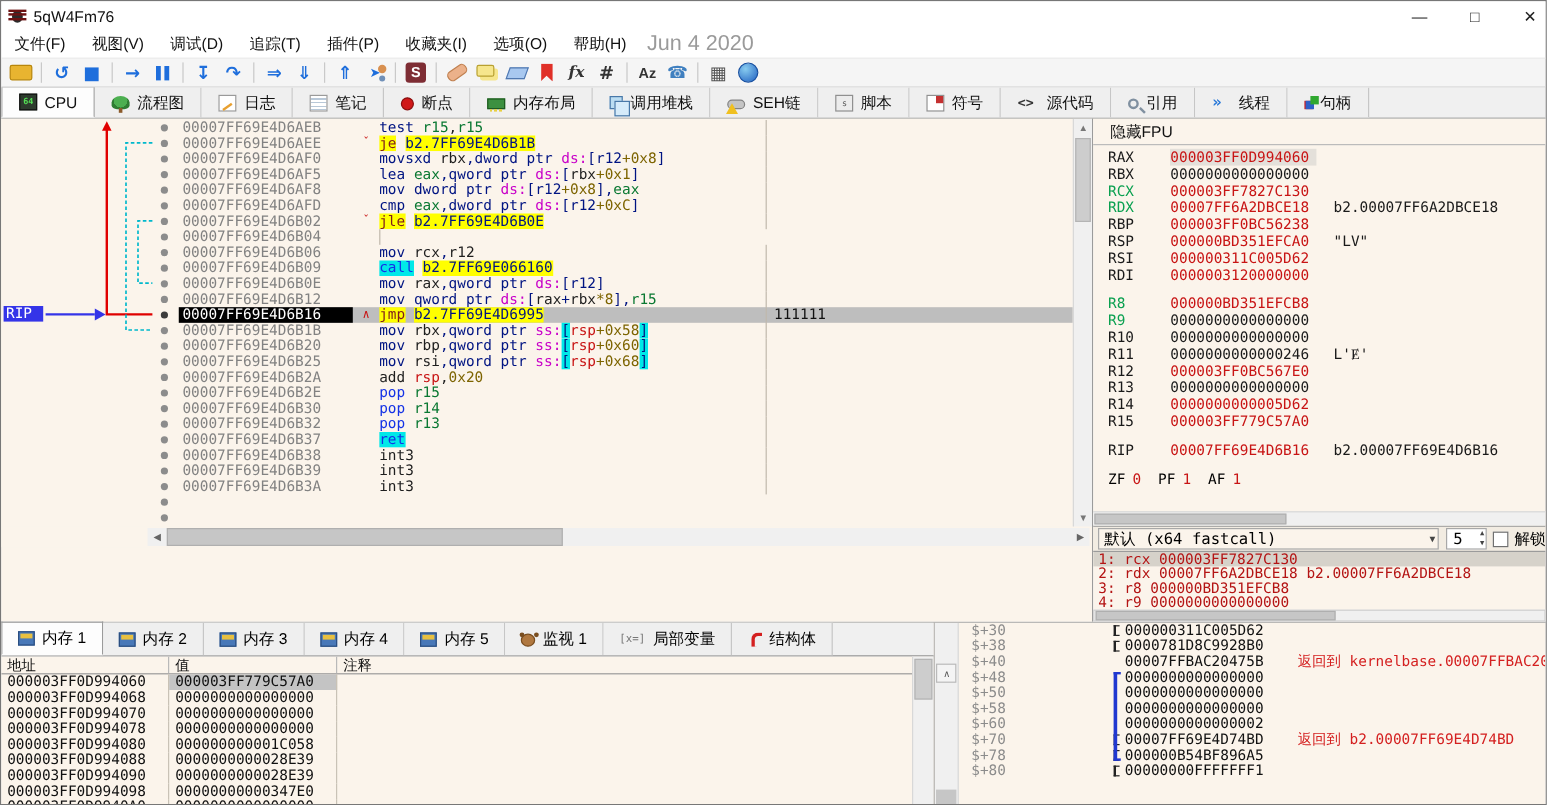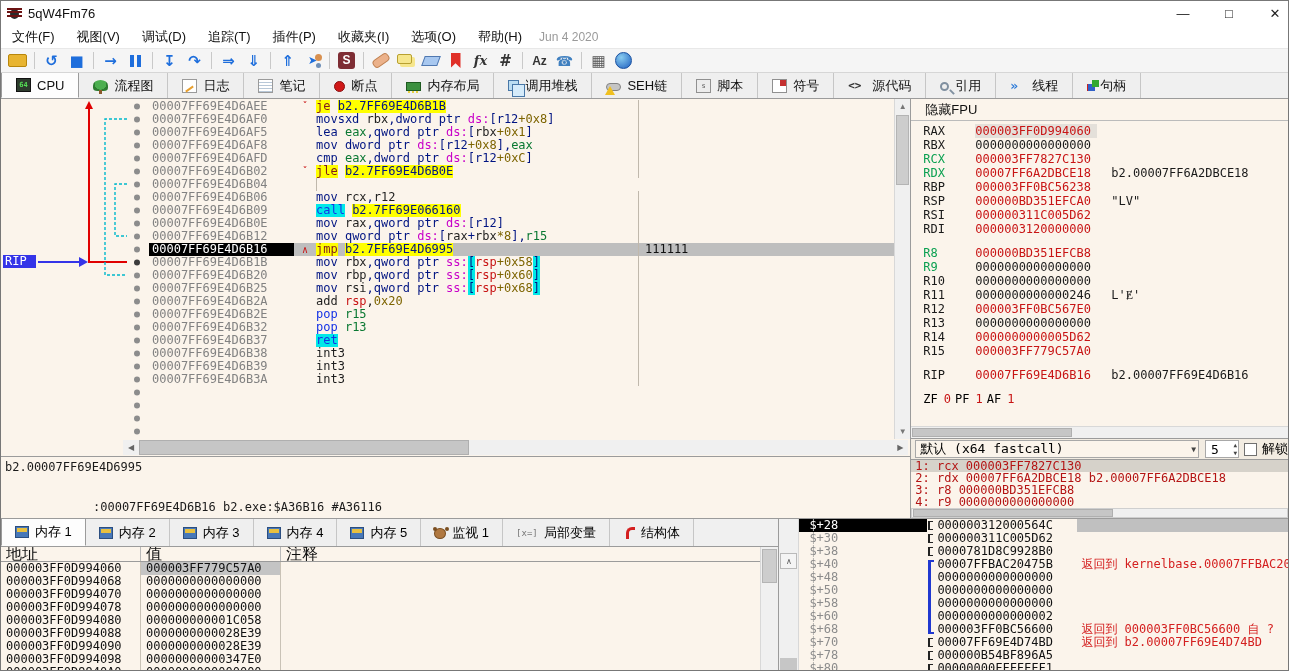--- a/index.html
+++ b/index.html
@@ -13,21 +13,21 @@
   .bugicon{width:15px;height:13px;position:relative;margin-right:6px}
   .bugicon::before{content:"";position:absolute;left:3px;top:2px;width:9px;height:10px;border-radius:50%;background:#2b2b2b}
   .bugicon::after{content:"";position:absolute;left:0;top:4px;width:15px;height:2px;background:#6b1212;box-shadow:0 4px 0 #6b1212,0 -3px 0 #6b1212}
   .wtitle{font-size:13px;color:#111}
   .wcontrols{position:absolute;right:-10px;top:0;display:flex;height:24px}
   .wbtn{width:46px;height:24px;display:flex;align-items:center;justify-content:center;font-size:13px;color:#222}
 
   
   .menubar{height:24px;background:#FFF;display:flex;align-items:center;font-size:13px;color:#111;border-bottom:1px solid #E8E8E8}
   .menuitem{padding:0 11px;height:100%;display:flex;align-items:center}
-  .builddate{color:#9a9a9a;margin-left:6px;font-size:12px}
+  .builddate{color:#9a9a9a;margin-left:6px;font-size:18px}
 
   
   .toolbar{height:24px;background:#F5F5F5;border-bottom:1px solid #D6D6D6;display:flex;align-items:center;padding-left:4px}
   .tb{width:25px;height:22px;display:flex;align-items:center;justify-content:center;
       font:bold 15px "DejaVu Sans",sans-serif;color:#1E6EDC}
   .tbsep{width:1px;height:17px;background:#C9C9C9;margin:0 4px}
   .tb-open{position:relative}
   .tb-open::before{content:"";width:17px;height:11px;background:#E8B430;border:1px solid #B8860B;border-radius:2px;display:block}
   .tb-pause::before{content:"";width:4px;height:12px;background:#1E6EDC;box-shadow:7px 0 0 #1E6EDC;display:block;margin-right:7px}
   .tb-person{position:relative;color:#1E6EDC;font-size:11px}
@@ -118,21 +118,21 @@
      font-size:13px;color:#111;background:#FBF4EB;flex:none}
   .reglist{flex:1;overflow:hidden;padding:3px 0 0 12px;font:12px "DejaVu Sans Mono",monospace}
   .regrow{height:14px;display:flex;line-height:14px;white-space:pre}
   .reggap{height:10px}
   .regname{width:52px;flex:none}
   .regval{min-width:122px}
   .rv-r{color:#C81414}.rv-k{color:#1A1A1A}
   .rn-k{color:#1A1A1A}.rn-g{color:#0AA050}
   .regval.hl{background:#E4E0DA}
   .regcmt{color:#1A1A1A;padding-left:14px;white-space:pre;overflow:hidden}
-  .flagsrow{height:14px;display:flex;gap:4px;line-height:14px}
+  .flagsrow{height:14px;display:flex;gap:14px;line-height:14px}
   .flagpair span.fv{color:#C81414;margin-left:6px}
   .reghsb{height:12px;background:#F0F0F0;position:relative;flex:none;border-top:1px solid #D8D8D8}
   .reghsb .hthumb{position:absolute;top:1px;height:9px}
   .convbar{height:22px;border-top:1px solid #9B9B9B;border-bottom:1px solid #9B9B9B;display:flex;align-items:center;
      background:#F2ECE2;padding-left:4px;font:13px "DejaVu Sans Mono",monospace;flex:none}
   .convsel{flex:1;display:flex;align-items:center;height:18px;border:1px solid #A8A8A8;background:#FBF4EB;padding-left:4px;position:relative}
   .convsel .dd{position:absolute;right:2px;font-size:8px;color:#444}
   .spin{width:34px;height:18px;border:1px solid #A8A8A8;background:#FFF;margin-left:6px;display:flex;align-items:center;position:relative;padding-left:5px}
   .spin .ud{position:absolute;right:1px;top:0;font-size:6px;color:#444;line-height:8px;text-align:center}
   .chk{width:13px;height:13px;border:1px solid #707070;background:#FFF;margin:0 5px}
@@ -151,21 +151,21 @@
   .btab.active{background:#FDFDFD;border:1px solid #9B9B9B;border-bottom:1px solid #FDFDFD;height:28px}
   .bti{width:14px;height:12px;display:inline-block;margin-right:6px;position:relative;flex:none}
   .bti-dump{background:#4878B8;border:1px solid #2B4E80}
   .bti-dump::after{content:"";position:absolute;left:1px;top:1px;width:10px;height:4px;background:#E8C040}
   .bti-watch{width:12px;height:11px;border-radius:50%;background:#B07840;border:1px solid #7A4E20;margin-top:1px}
   .bti-watch::after{content:"";position:absolute;left:-2px;top:-2px;width:4px;height:4px;border-radius:50%;background:#7A4E20;box-shadow:12px 0 0 #7A4E20}
   .bti-loc{border:none;color:#777;font:9px "DejaVu Sans Mono",monospace;line-height:12px;width:22px}
   .bti-struct{width:9px;height:12px;border:3px solid #D42020;border-bottom:none;border-right:none;border-radius:6px 0 0 0;margin-left:3px}
   .dumpwrap{flex:1;display:flex;overflow:hidden}
   .dumptable{flex:1;font:12px "DejaVu Sans Mono",monospace;overflow:hidden}
-  .dumphead{display:flex;height:15px;border-bottom:1px solid #9B9B9B;color:#111;font-size:16px;line-height:14px}
+  .dumphead{display:flex;height:15px;border-bottom:1px solid #9B9B9B;color:#111;font-size:12px;line-height:14px}
   .dh{padding-left:5px;border-right:1px solid #B9B9B9}
   .dumprow{display:flex;height:13px;line-height:13px;color:#111;white-space:pre}
   .dcell{padding-left:5px;border-right:1px solid #C9C2B6;overflow:hidden}
   .c-addr{width:140px;flex:none}
   .c-val{width:140px;flex:none}
   .c-cmt{flex:1;border-right:none}
   .dumprow .c-val.sel{background:#C4C4C4}
   .dumpvs{width:18px;background:#F0F0F0;border-left:1px solid #D8D8D8;position:relative;flex:none}
   .dumpvs .vthumb{top:2px;height:34px}
 
@@ -342,60 +342,58 @@
                 <circle cx="136" cy="279.5" r="3" fill="#8C8C8C"></circle>
                 <circle cx="136" cy="292.5" r="3" fill="#8C8C8C"></circle>
                 <circle cx="136" cy="305.5" r="3" fill="#8C8C8C"></circle>
                 <circle cx="136" cy="318.5" r="3" fill="#8C8C8C"></circle>
                 <circle cx="136" cy="331.5" r="3" fill="#8C8C8C"></circle>
               </g>
           </svg>
           <div class="riptag">RIP</div>
         </div>
         <div class="drows" id="drows">
+            <div class="drow"><span class="da mono">00007FF69E4D6AEB</span><span class="dm"></span><span class="di"><span class="sn">test </span><span class="sg">r15</span><span class="sp">,</span><span class="sg">r15</span></span><span class="dc"></span></div>
             <div class="drow"><span class="da mono">00007FF69E4D6AEE</span><span class="dm">ˇ</span><span class="di"><span class="hy">je</span><span class="sp"> </span><span class="ha">b2.7FF69E4D6B1B</span></span><span class="dc"></span></div>
             <div class="drow"><span class="da mono">00007FF69E4D6AF0</span><span class="dm"></span><span class="di"><span class="sn">movsxd </span><span class="sk uu">rbx</span><span class="sn">,</span><span class="sn">dword ptr </span><span class="sm">ds:</span><span class="sn">[</span><span class="sn">r12</span><span class="so">+0x8</span><span class="sn">]</span></span><span class="dc"></span></div>
             <div class="drow"><span class="da mono">00007FF69E4D6AF5</span><span class="dm"></span><span class="di"><span class="sn">lea </span><span class="sg">eax</span><span class="sn">,</span><span class="sn">qword ptr </span><span class="sm">ds:</span><span class="sn">[</span><span class="sk uu">rbx</span><span class="so">+0x1</span><span class="sn">]</span></span><span class="dc"></span></div>
             <div class="drow"><span class="da mono">00007FF69E4D6AF8</span><span class="dm"></span><span class="di"><span class="sn">mov </span><span class="sn">dword ptr </span><span class="sm">ds:</span><span class="sn">[</span><span class="sn">r12</span><span class="so">+0x8</span><span class="sn">]</span><span class="sn">,</span><span class="sg">eax</span></span><span class="dc"></span></div>
             <div class="drow"><span class="da mono">00007FF69E4D6AFD</span><span class="dm"></span><span class="di"><span class="sn">cmp </span><span class="sg">eax</span><span class="sn">,</span><span class="sn">dword ptr </span><span class="sm">ds:</span><span class="sn">[</span><span class="sn">r12</span><span class="so">+0xC</span><span class="sn">]</span></span><span class="dc"></span></div>
             <div class="drow"><span class="da mono">00007FF69E4D6B02</span><span class="dm">ˇ</span><span class="di"><span class="hy">jle</span><span class="sp"> </span><span class="ha">b2.7FF69E4D6B0E</span></span><span class="dc"></span></div>
             <div class="drow"><span class="da mono">00007FF69E4D6B04</span><span class="dm"></span><span class="dc"></span></div>
             <div class="drow"><span class="da mono">00007FF69E4D6B06</span><span class="dm"></span><span class="di"><span class="sn">mov </span><span class="sk">rcx</span><span class="sn">,</span><span class="sk">r12</span></span><span class="dc"></span></div>
             <div class="drow"><span class="da mono">00007FF69E4D6B09</span><span class="dm"></span><span class="di"><span class="hc">call</span><span class="sp"> </span><span class="ha">b2.7FF69E066160</span></span><span class="dc"></span></div>
             <div class="drow"><span class="da mono">00007FF69E4D6B0E</span><span class="dm"></span><span class="di"><span class="sn">mov </span><span class="sk">rax</span><span class="sn">,</span><span class="sn">qword ptr </span><span class="sm">ds:</span><span class="sn">[</span><span class="sn">r12</span><span class="sn">]</span></span><span class="dc"></span></div>
             <div class="drow"><span class="da mono">00007FF69E4D6B12</span><span class="dm"></span><span class="di"><span class="sn">mov </span><span class="sn">qword ptr </span><span class="sm">ds:</span><span class="sn">[</span><span class="sk">rax</span><span class="sn">+</span><span class="sk uu">rbx</span><span class="so">*8</span><span class="sn">]</span><span class="sn">,</span><span class="sg">r15</span></span><span class="dc"></span></div>
             <div class="drow rip"><span class="da mono">00007FF69E4D6B16</span><span class="dm">∧</span><span class="di"><span class="hy">jmp</span><span class="sp"> </span><span class="ha">b2.7FF69E4D6995</span></span><span class="dc">111111</span></div>
             <div class="drow"><span class="da mono">00007FF69E4D6B1B</span><span class="dm"></span><span class="di"><span class="sn">mov </span><span class="sk uu">rbx</span><span class="sn">,</span><span class="sn">qword ptr </span><span class="sm">ss:</span><span class="hb">[</span><span class="sr">rsp</span><span class="so">+0x58</span><span class="hb">]</span></span><span class="dc"></span></div>
             <div class="drow"><span class="da mono">00007FF69E4D6B20</span><span class="dm"></span><span class="di"><span class="sn">mov </span><span class="sk">rbp</span><span class="sn">,</span><span class="sn">qword ptr </span><span class="sm">ss:</span><span class="hb">[</span><span class="sr">rsp</span><span class="so">+0x60</span><span class="hb">]</span></span><span class="dc"></span></div>
             <div class="drow"><span class="da mono">00007FF69E4D6B25</span><span class="dm"></span><span class="di"><span class="sn">mov </span><span class="sk">rsi</span><span class="sn">,</span><span class="sn">qword ptr </span><span class="sm">ss:</span><span class="hb">[</span><span class="sr">rsp</span><span class="so">+0x68</span><span class="hb">]</span></span><span class="dc"></span></div>
             <div class="drow"><span class="da mono">00007FF69E4D6B2A</span><span class="dm"></span><span class="di"><span class="sk">add </span><span class="sr">rsp</span><span class="sk">,</span><span class="so">0x20</span></span><span class="dc"></span></div>
             <div class="drow"><span class="da mono">00007FF69E4D6B2E</span><span class="dm"></span><span class="di"><span class="sb">pop </span><span class="sg">r15</span></span><span class="dc"></span></div>
+            <div class="drow"><span class="da mono">00007FF69E4D6B30</span><span class="dm"></span><span class="di"><span class="sb">pop </span><span class="sg">r14</span></span><span class="dc"></span></div>
             <div class="drow"><span class="da mono">00007FF69E4D6B32</span><span class="dm"></span><span class="di"><span class="sb">pop </span><span class="sg">r13</span></span><span class="dc"></span></div>
             <div class="drow"><span class="da mono">00007FF69E4D6B37</span><span class="dm"></span><span class="di"><span class="hc">ret</span></span><span class="dc"></span></div>
             <div class="drow"><span class="da mono">00007FF69E4D6B38</span><span class="dm"></span><span class="di"><span class="sk">int3</span></span><span class="dc"></span></div>
             <div class="drow"><span class="da mono">00007FF69E4D6B39</span><span class="dm"></span><span class="di"><span class="sk">int3</span></span><span class="dc"></span></div>
             <div class="drow"><span class="da mono">00007FF69E4D6B3A</span><span class="dm"></span><span class="di"><span class="sk">int3</span></span><span class="dc"></span></div>
           </div>
         <div class="vscroll">
           <div class="varr">▲</div>
           <div class="vthumb" style="top:16px;height:70px"></div>
           <div class="varr" style="position:absolute;bottom:0;left:0;right:0">▼</div>
         </div>
       </div>
       <div class="hscrollrow">
         <div class="hsb">
           <div class="harr">◀</div>
           <div class="hthumb" style="width:330px"></div>
           <div style="flex:1"></div>
           <div class="harr">▶</div>
         </div>
-      </div>
-      <div class="infopane">
-        <div>b2.00007FF69E4D6995</div>
-        <div class="infoline2">:00007FF69E4D6B16 b2.exe:$A36B16 #A36116</div>
       </div>
     </div>
 
     <div class="rightcol">
       <div class="fpubtn">隐藏FPU</div>
       <div class="reglist" id="reglist">
           <div class="regrow"><span class="regname rn-k">RAX</span><span class="regval rv-r hl">000003FF0D994060</span></div>
           <div class="regrow"><span class="regname rn-k">RBX</span><span class="regval rv-k">0000000000000000</span></div>
           <div class="regrow"><span class="regname rn-g">RCX</span><span class="regval rv-r">000003FF7827C130</span></div>
           <div class="regrow"><span class="regname rn-g">RDX</span><span class="regval rv-r">00007FF6A2DBCE18</span><span class="regcmt">b2.00007FF6A2DBCE18</span></div>
@@ -505,29 +503,27 @@
           <div class="vthumb"></div>
         </div>
       </div>
     </div>
     <div class="bright">
       <div class="stackstrip">
         <div class="up">∧</div>
         <div class="thumbbottom"></div>
       </div>
       <div class="stacktable" id="stacktable">
-          <div class="srow sel"><span class="soff">$+28</span><span class="sval">000000312000564C<span class="sbr"></span></span><span class="scmt"></span></div>
           <div class="srow"><span class="soff">$+30</span><span class="sval">000000311C005D62<span class="sbr"></span></span><span class="scmt"></span></div>
           <div class="srow"><span class="soff">$+38</span><span class="sval">0000781D8C9928B0<span class="sbr"></span></span><span class="scmt"></span></div>
           <div class="srow"><span class="soff">$+40</span><span class="sval">00007FFBAC20475B</span><span class="scmt">返回到 kernelbase.00007FFBAC20475B</span></div>
           <div class="srow"><span class="soff">$+48</span><span class="sval">0000000000000000</span><span class="scmt"></span></div>
           <div class="srow"><span class="soff">$+50</span><span class="sval">0000000000000000</span><span class="scmt"></span></div>
           <div class="srow"><span class="soff">$+58</span><span class="sval">0000000000000000</span><span class="scmt"></span></div>
           <div class="srow"><span class="soff">$+60</span><span class="sval">0000000000000002</span><span class="scmt"></span></div>
-          <div class="srow"><span class="soff">$+68</span><span class="sval">000003FF0BC56600</span><span class="scmt">返回到 000003FF0BC56600 自 ?</span></div>
           <div class="srow"><span class="soff">$+70</span><span class="sval">00007FF69E4D74BD<span class="sbr"></span></span><span class="scmt">返回到 b2.00007FF69E4D74BD</span></div>
           <div class="srow"><span class="soff">$+78</span><span class="sval">000000B54BF896A5<span class="sbr"></span></span><span class="scmt"></span></div>
           <div class="srow"><span class="soff">$+80</span><span class="sval">00000000FFFFFFF1<span class="sbr"></span></span><span class="scmt"></span></div>
           <div class="bluebr" style="top: 41px; height: 74px;"></div>
         </div>
     </div>
   </div>
 
 </div>
 

